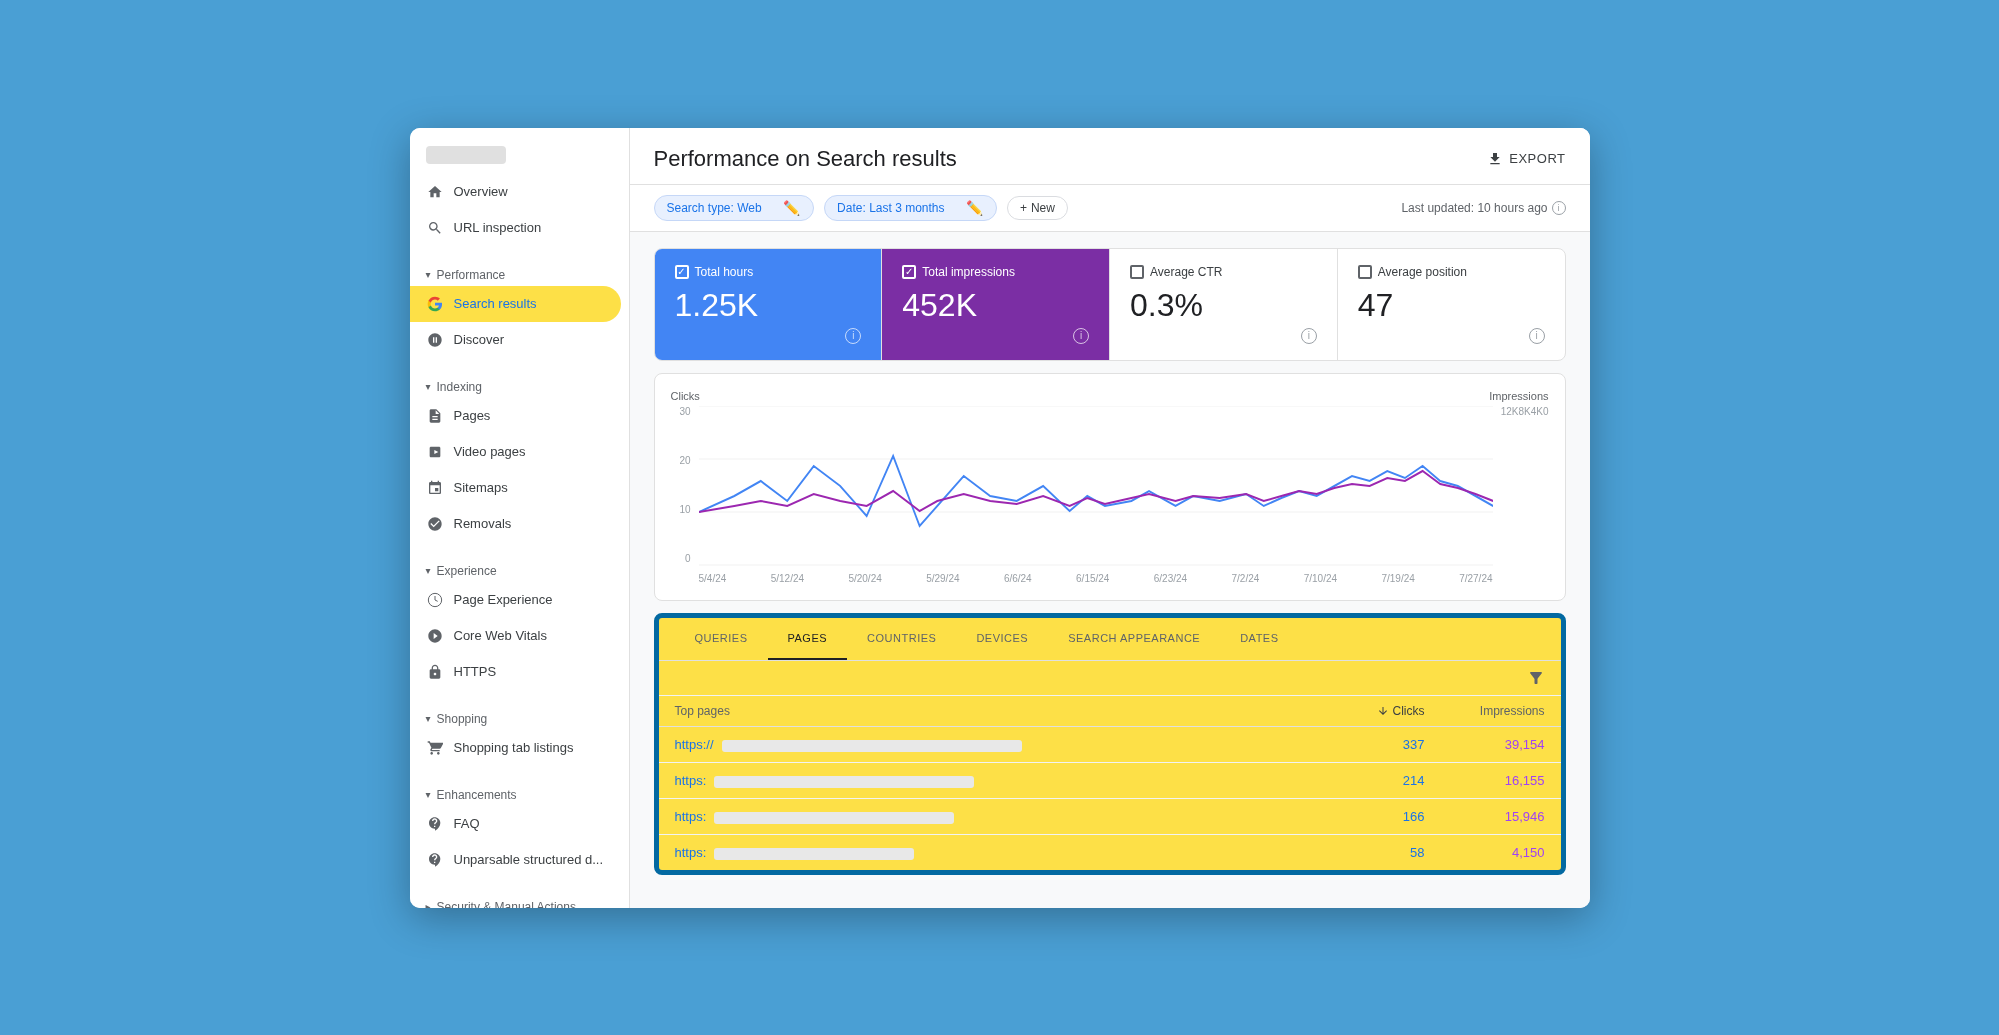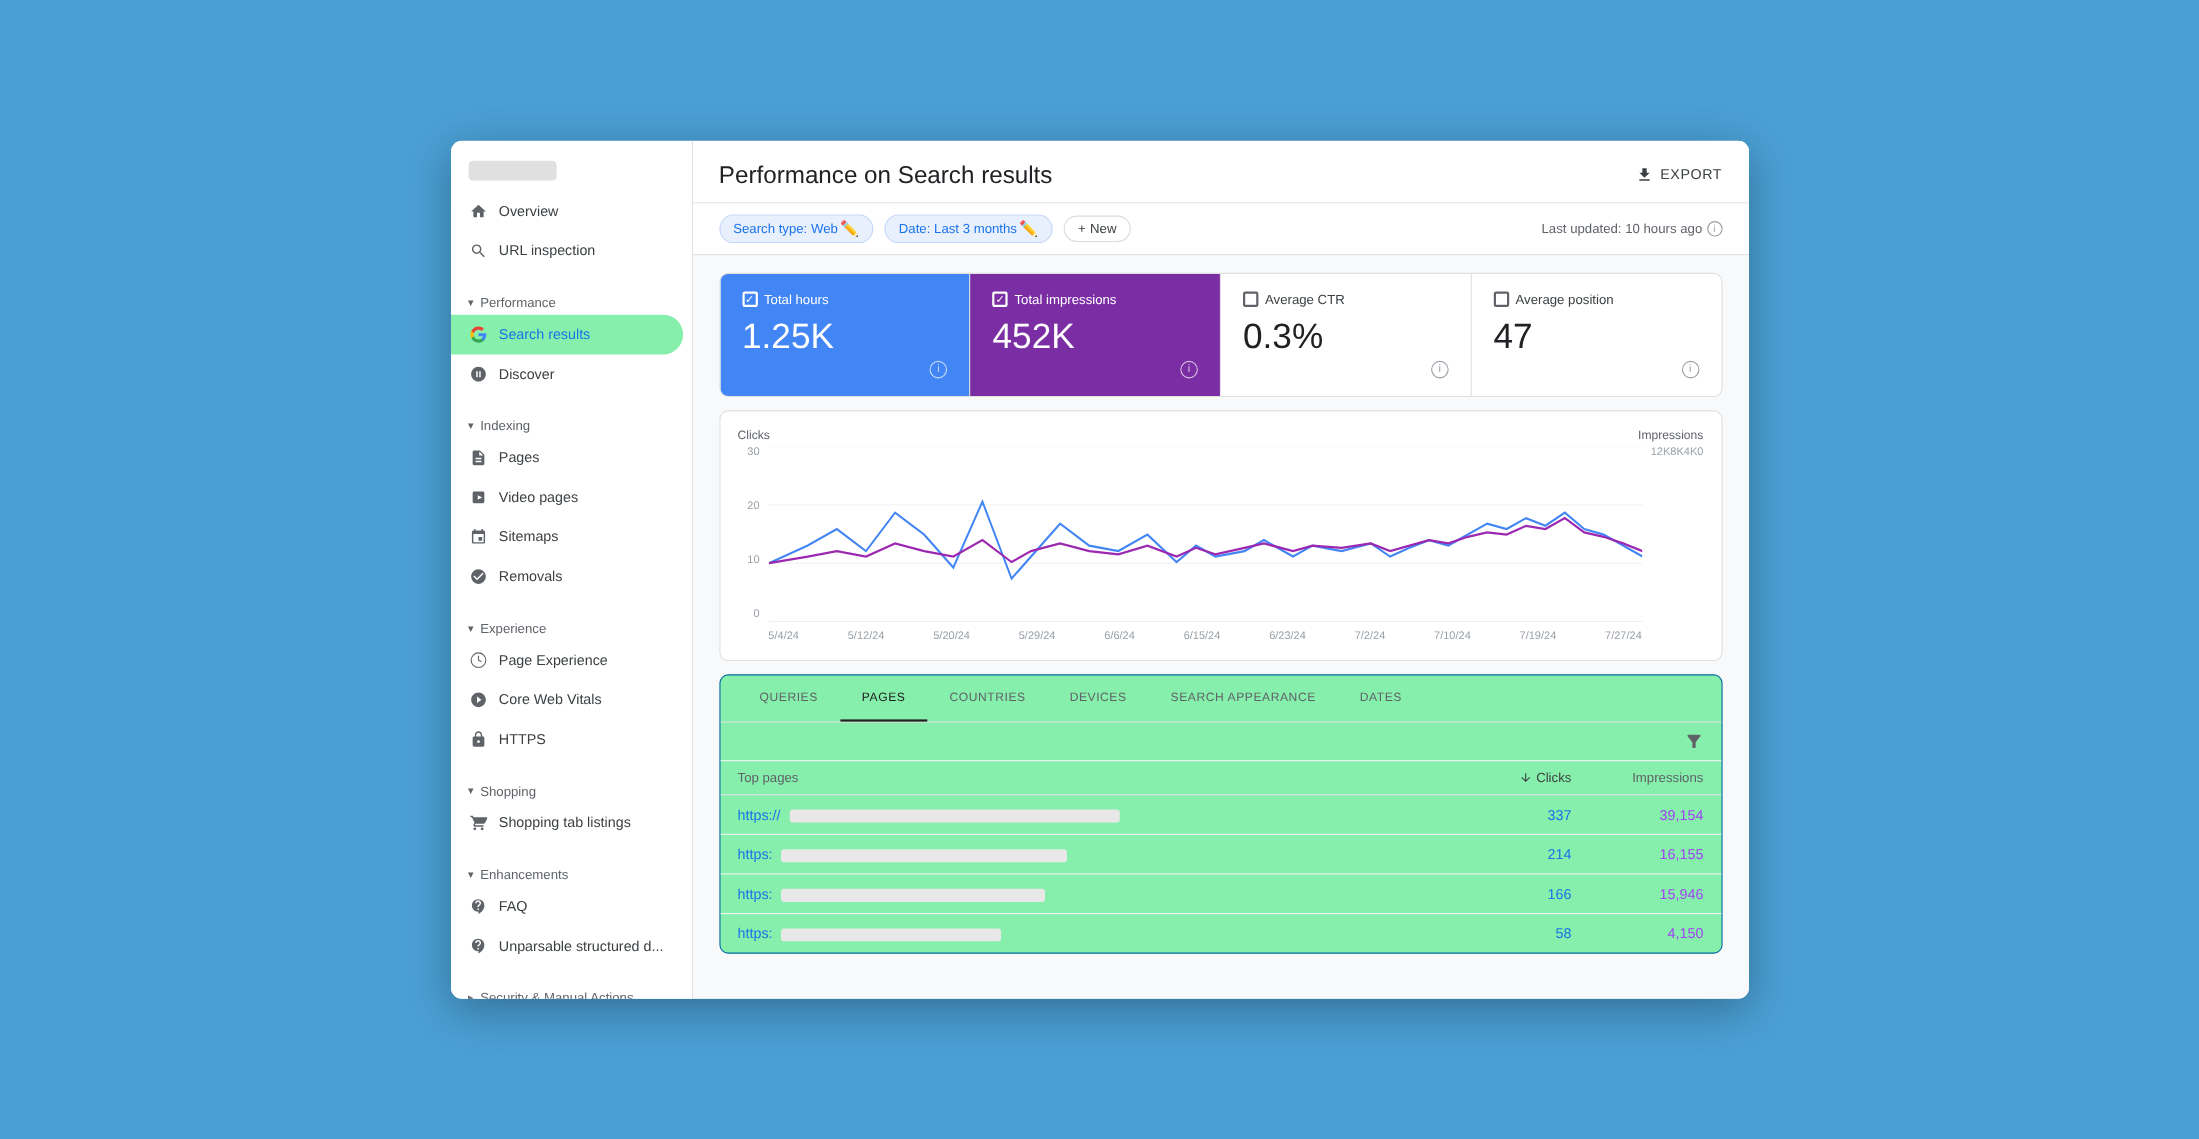--- a/index.html
+++ b/index.html
@@ -48,21 +48,21 @@
       align-items: center;
       gap: 10px;
       padding: 9px 16px;
       cursor: pointer;
       color: #3c4043;
       font-size: 13px;
       border-radius: 0 24px 24px 0;
       margin-right: 8px;
     }
     .sidebar-item.active {
-      background: #86efac;
+      background: #fde047;
       color: #1a73e8;
       font-weight: 500;
     }
     .sidebar-item .icon {
       width: 18px;
       height: 18px;
       display: flex;
       align-items: center;
       justify-content: center;
       flex-shrink: 0;
@@ -122,21 +122,21 @@
       align-items: center;
       gap: 10px;
       padding: 10px 24px;
       background: #fff;
       border-bottom: 1px solid #e0e0e0;
       flex-wrap: wrap;
     }
     .filter-chip {
       display: flex;
       align-items: center;
-      gap: 2px;
+      gap: 22px;
       padding: 4px 12px;
       background: #e8f0fe;
       border: 1px solid #c5d7f7;
       border-radius: 16px;
       font-size: 12px;
       color: #1a73e8;
       cursor: pointer;
     }
     .filter-chip .edit-icon { font-size: 14px; }
     .new-btn {
@@ -243,23 +243,23 @@
       display: flex;
       justify-content: space-between;
       padding: 4px 0 0;
     }
     .chart-x-label {
       font-size: 10px;
       color: #9aa0a6;
     }
     
     .bottom-panel {
-      background: #86efac;
+      background: #fde047;
       margin: 12px 24px 16px;
-      border: 1px solid #0369a1;
+      border: 5px solid #0369a1;
       border-radius: 8px;
       overflow: hidden;
     }
     .tabs-row {
       display: flex;
       border-bottom: 1px solid #e0e0e0;
       padding: 0 16px;
     }
     .tab {
       padding: 14px 20px;

